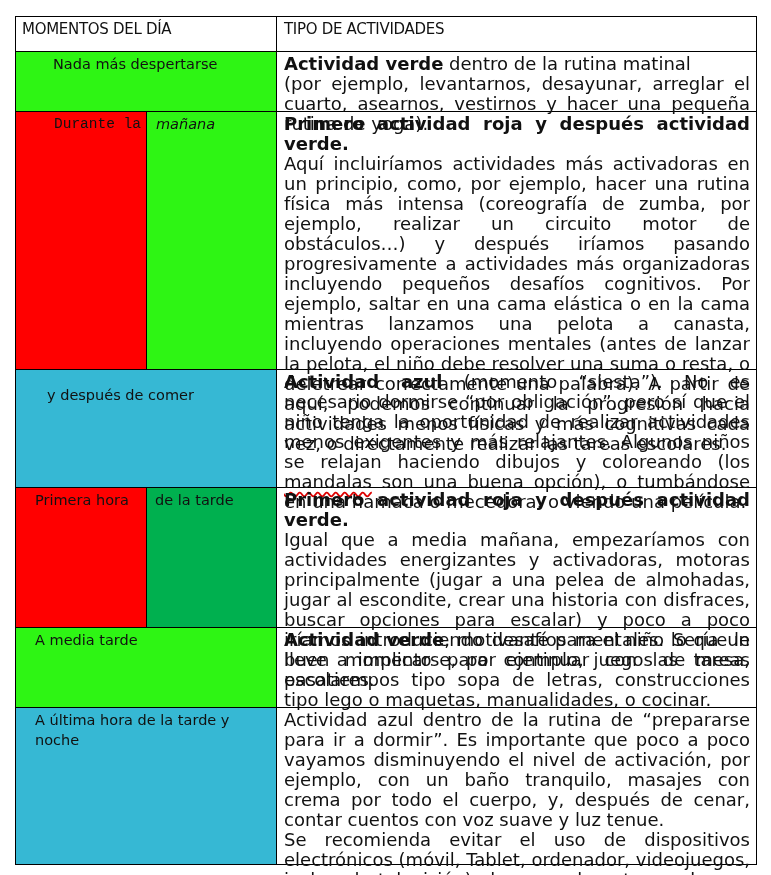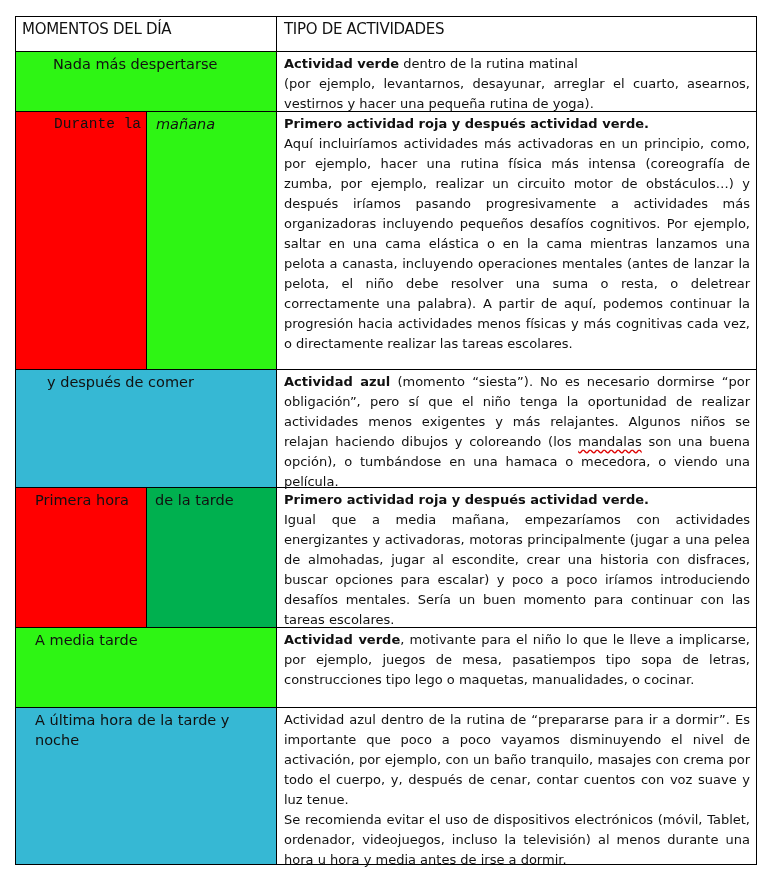--- a/index.html
+++ b/index.html
@@ -1,21 +1,21 @@
 <!DOCTYPE html>
 <html><head>
 <meta charset="utf-8">
 <style>
   html, body { margin:0; padding:0; background:#ffffff; }
   body { width:771px; height:875px; position:relative; font-family:"DejaVu Sans", sans-serif; color:#111; }
   .tbl { position:absolute; left:15px; top:16px; width:742px; border:1.5px solid #000; box-sizing:border-box; }
   .row { display:flex; border-top:1.5px solid #000; box-sizing:border-box; }
   .row:first-child { border-top:none; }
   .left { width:261px; display:flex; box-sizing:border-box; border-right:1.5px solid #000; font-size:14.5px; }
-  .right { flex:1; padding:2px 6px 0 7px; font-size:13px; line-height:20px; text-align:justify; box-sizing:border-box; }
+  .right { flex:1; padding:2px 6px 0 7px; font-size:18px; line-height:20px; text-align:justify; box-sizing:border-box; }
   .cell { box-sizing:border-box; padding-top:2px; line-height:20px; }
   .full { width:100%; }
   .half1 { width:131px; border-right:1.5px solid #000; }
   .half2 { flex:1; }
   .green { background:#2ef514; }
   .red { background:#ff0000; }
   .dgreen { background:#00b04f; }
   .blue { background:#36b8d4; }
   .hdr { font-size:15px; letter-spacing:-0.3px; }
   b { font-weight:bold; }
@@ -50,21 +50,21 @@
     </div>
     <div class="right">
       <div><b>Primero actividad roja y después actividad verde.</b></div>
       <div>Aquí incluiríamos actividades más activadoras en un principio, como, por ejemplo, hacer una rutina física más intensa (coreografía de zumba, por ejemplo, realizar un circuito motor de obstáculos…) y después iríamos pasando progresivamente a actividades más organizadoras incluyendo pequeños desafíos cognitivos. Por ejemplo, saltar en una cama elástica o en la cama mientras lanzamos una pelota a canasta, incluyendo operaciones mentales (antes de lanzar la pelota, el niño debe resolver una suma o resta, o deletrear correctamente una palabra). A partir de aquí, podemos continuar la progresión hacia actividades menos físicas y más cognitivas cada vez, o directamente realizar las tareas escolares.</div>
     </div>
   </div>
 
   <div class="row" style="height:118px;">
     <div class="left blue">
       <div class="cell full">
-        <div style="padding-left:31px;">y después de comer</div>
+        <div style="padding-left:31px;margin-top:13px;">y después de comer</div>
       </div>
     </div>
     <div class="right">
       <b>Actividad azul</b><span> (momento “siesta”). No es necesario dormirse “por obligación”, pero sí que el niño tenga la oportunidad de realizar actividades menos exigentes y más relajantes. Algunos niños se relajan haciendo dibujos y coloreando (los </span><span class="ul">mandalas</span><span> son una buena opción), o tumbándose en una hamaca o mecedora, o viendo una película.</span>
     </div>
   </div>
 
   <div class="row" style="height:140px;">
     <div class="left">
       <div class="cell half1 red" style="padding-left:19px;">Primera hora</div>

